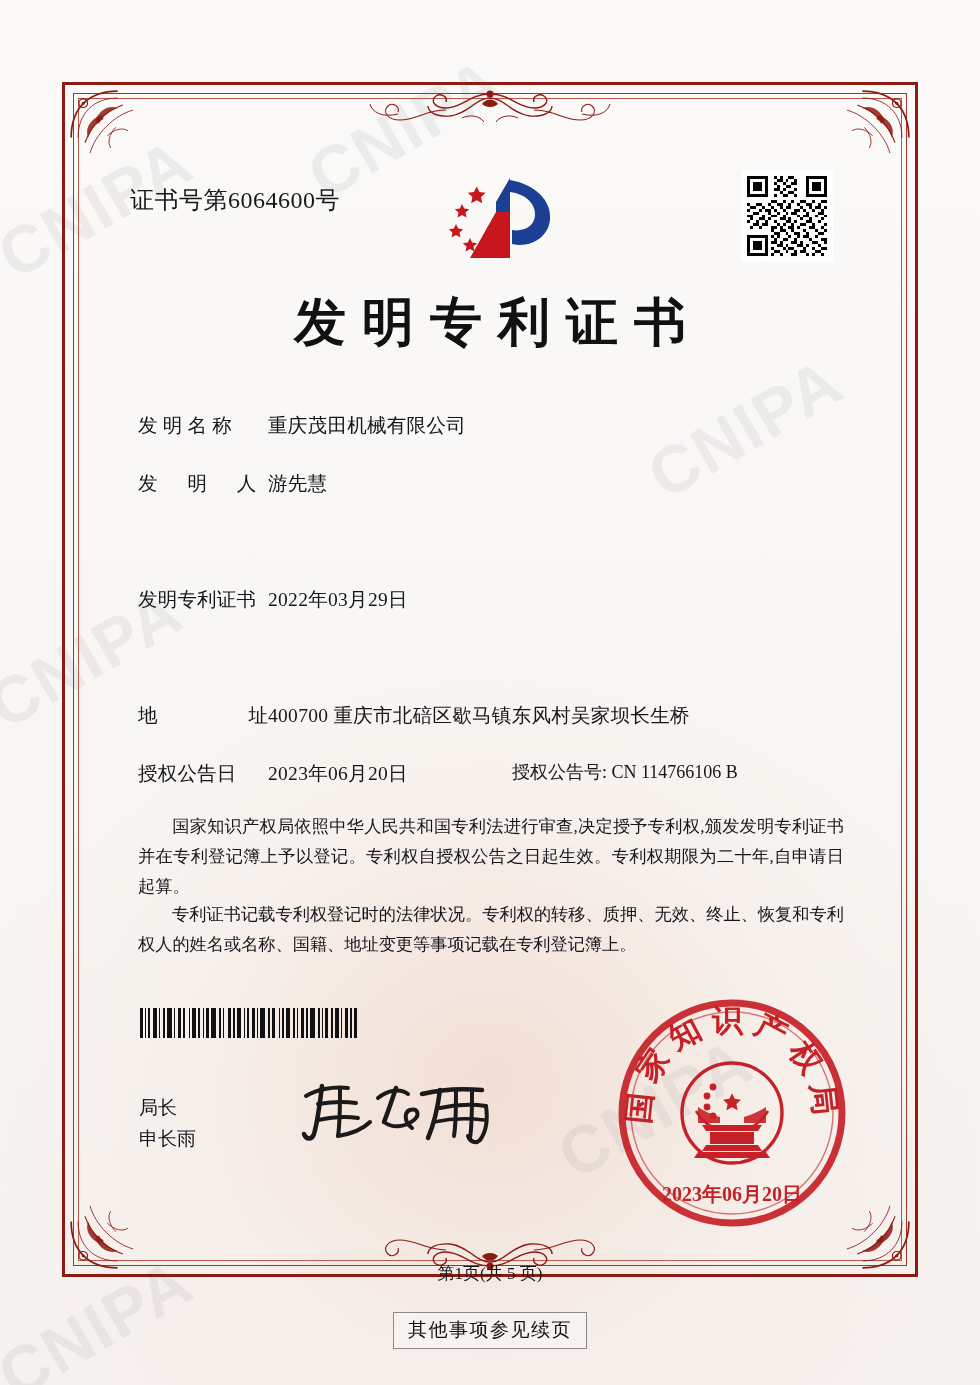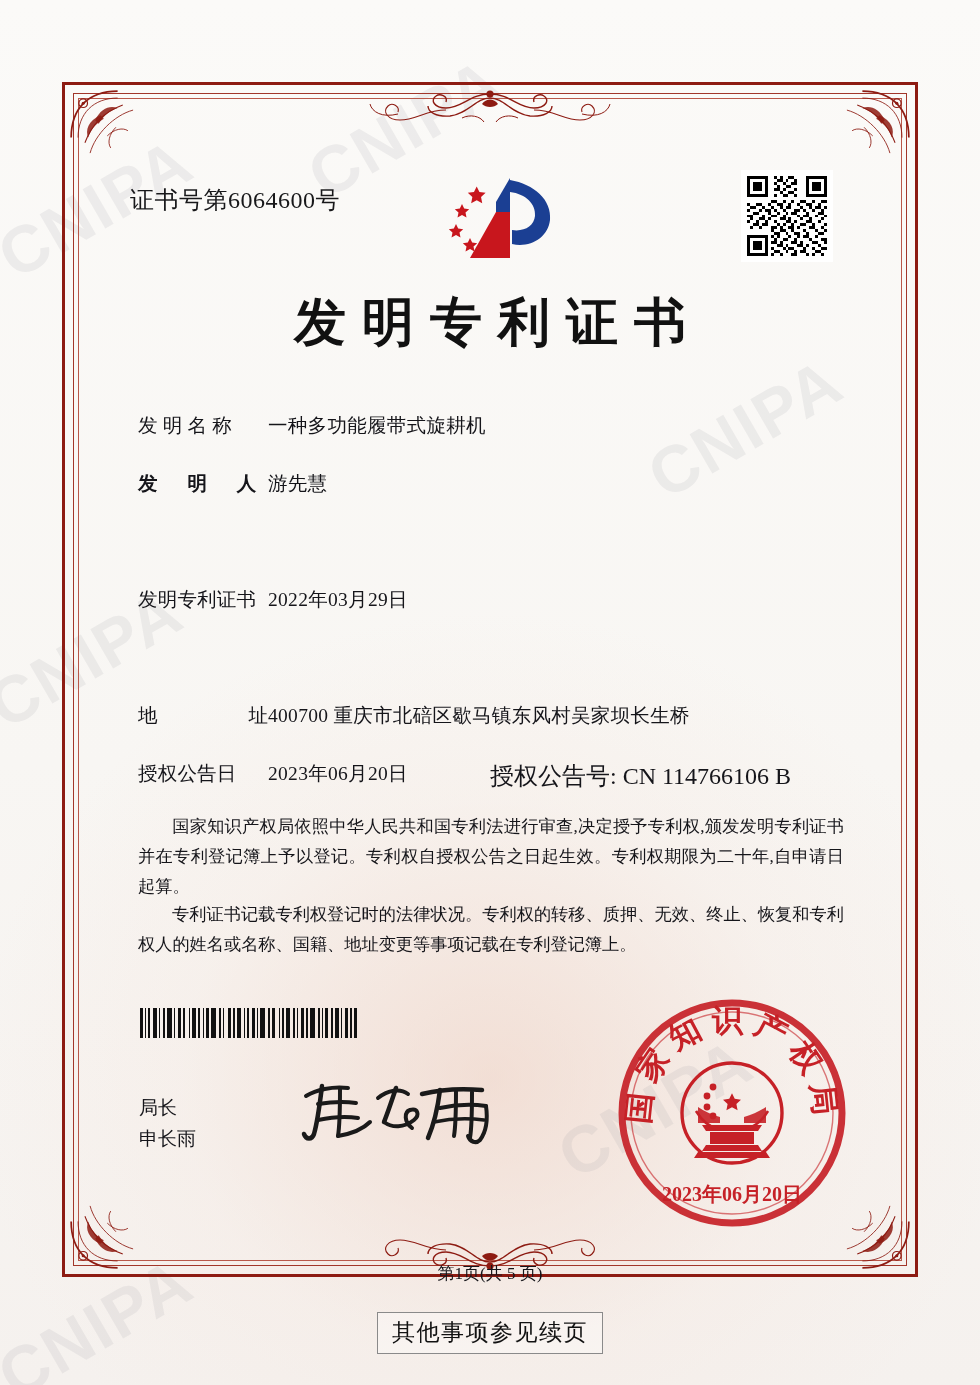--- a/index.html
+++ b/index.html
@@ -132,36 +132,36 @@
     left: 138px;
     font-size: 19.5px;
     color: #15151a;
     white-space: nowrap;
   }
   .field .lbl {
     display: inline-block;
     width: 130px;
     letter-spacing: 0.2px;
   }
-  .lbl.spread-4 { letter-spacing: 12.5px; font-weight: bold; }
+  .lbl.spread-4 { letter-spacing: 12.5px; }
   .lbl.spread-2 { letter-spacing: 43px; }
   .field .val { letter-spacing: 0.3px; }
 
   #f-name     { top: 412px; }
   #f-inventor { top: 470px; }
   #f-patentno { top: 528px; }
   #f-appdate  { top: 586px; }
   #f-holder   { top: 644px; }
   #f-address  { top: 702px; }
   #f-grant    { top: 760px; }
 
   #f-grantno {
     position: absolute;
-    left: 490px; top: 760px;
-    font-size: 24px;
+    left: 512px; top: 760px;
+    font-size: 18px;
     color: #15151a;
     white-space: nowrap;
   }
 
   .para {
     position: absolute;
     left: 138px;
     width: 706px;
     font-size: 17.2px;
     line-height: 30px;
@@ -216,21 +216,21 @@
     left: 0; right: 0; top: 1262px;
     text-align: center;
     font-size: 17px;
     color: #15151a;
   }
 
   #footnote {
     position: absolute;
     left: 0; right: 0; top: 1312px;
     text-align: center;
-    font-size: 23px;
+    font-size: 19px;
     color: #111;
     letter-spacing: 1.5px;
   }
   #footnote span {
     display: inline-block;
     border: 1px solid #8a8a8a;
     padding: 4px 14px 5px;
     background: rgba(255,255,255,0.35);
   }
 </style>
@@ -523,21 +523,21 @@
         <path d="M44 32 l2.2 4.6 5 .6 -3.7 3.4 1 4.9 -4.5 -2.4 -4.5 2.4 1 -4.9 -3.7 -3.4 5 -.6 Z"></path>
         <path d="M38 52 l2.2 4.6 5 .6 -3.7 3.4 1 4.9 -4.5 -2.4 -4.5 2.4 1 -4.9 -3.7 -3.4 5 -.6 Z"></path>
         <path d="M52 66 l2.2 4.6 5 .6 -3.7 3.4 1 4.9 -4.5 -2.4 -4.5 2.4 1 -4.9 -3.7 -3.4 5 -.6 Z"></path>
       </g>
     </svg>
   </div>
 
   <div id="title">发明专利证书</div>
 
   <div class="field" id="f-name">
-    <span class="lbl">发 明 名 称</span><span class="val">一种多功能履带式旋耕机</span>
+    <span class="lbl">发 明 名 称</span><span class="val">重庆茂田机械有限公司</span>
   </div>
   <div class="field" id="f-inventor">
     <span class="lbl spread-4">发 明 人</span><span class="val">游先慧</span>
   </div>
   <div class="field" id="f-appdate">
     <span class="lbl">发明专利证书</span><span class="val">2022年03月29日</span>
   </div>
   <div class="field" id="f-address">
     <span class="lbl spread-2">地 址</span><span class="val">400700 重庆市北碚区歇马镇东风村吴家坝长生桥</span>
   </div>

